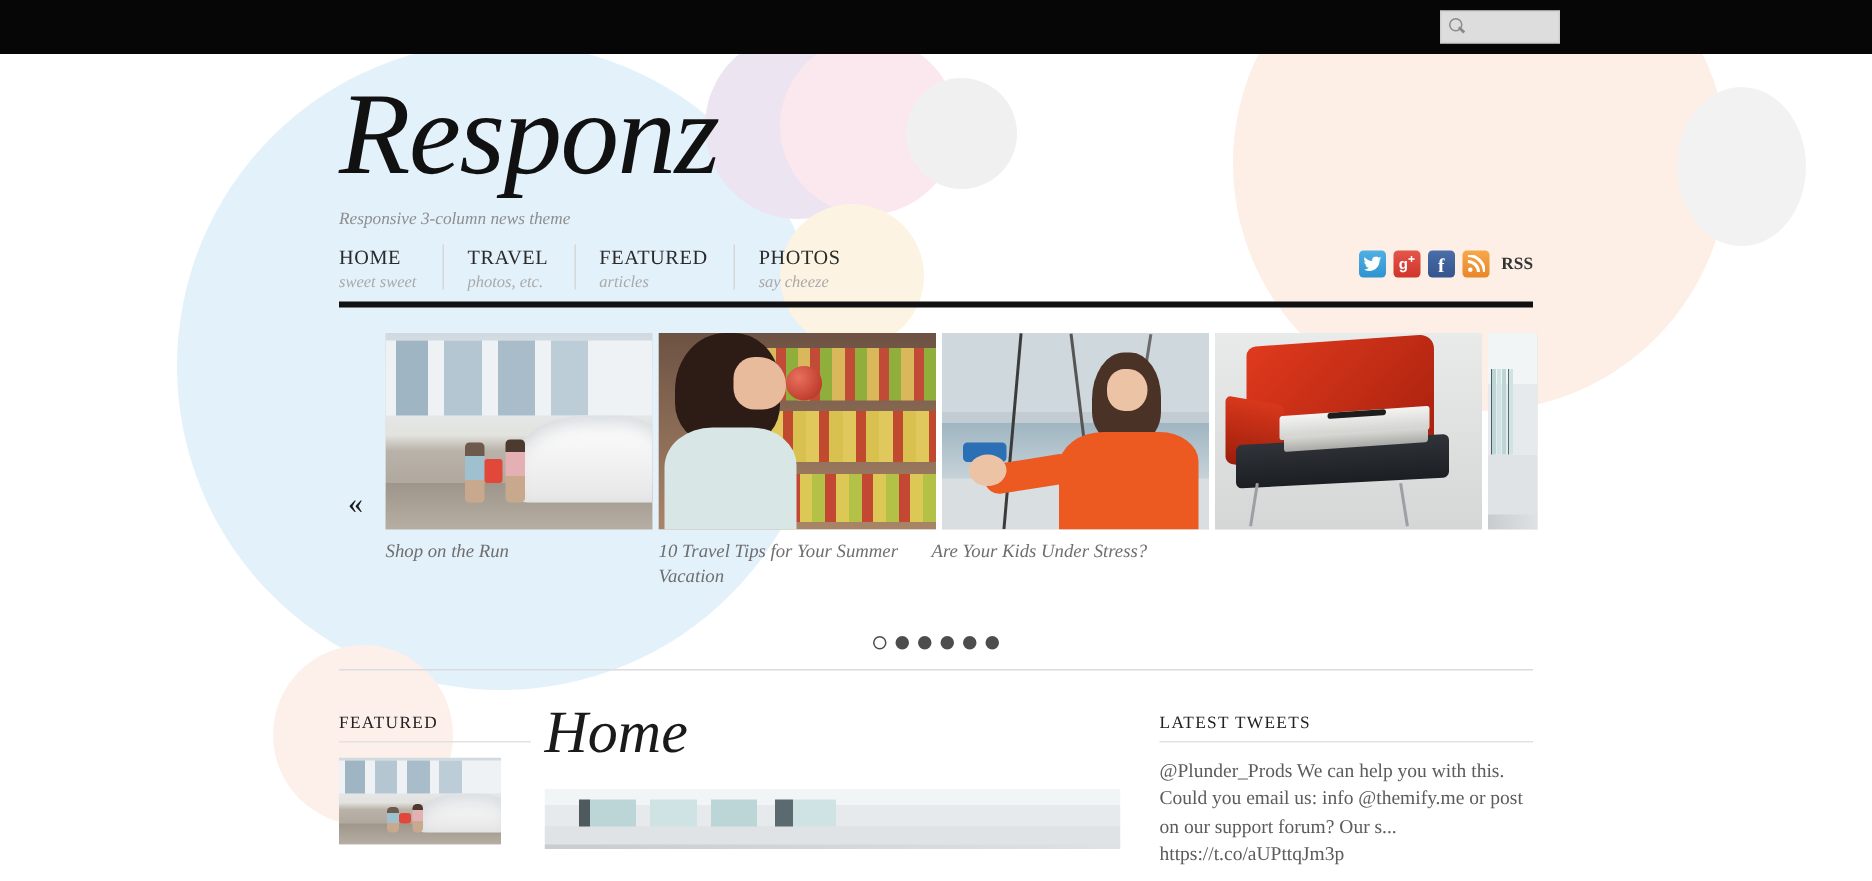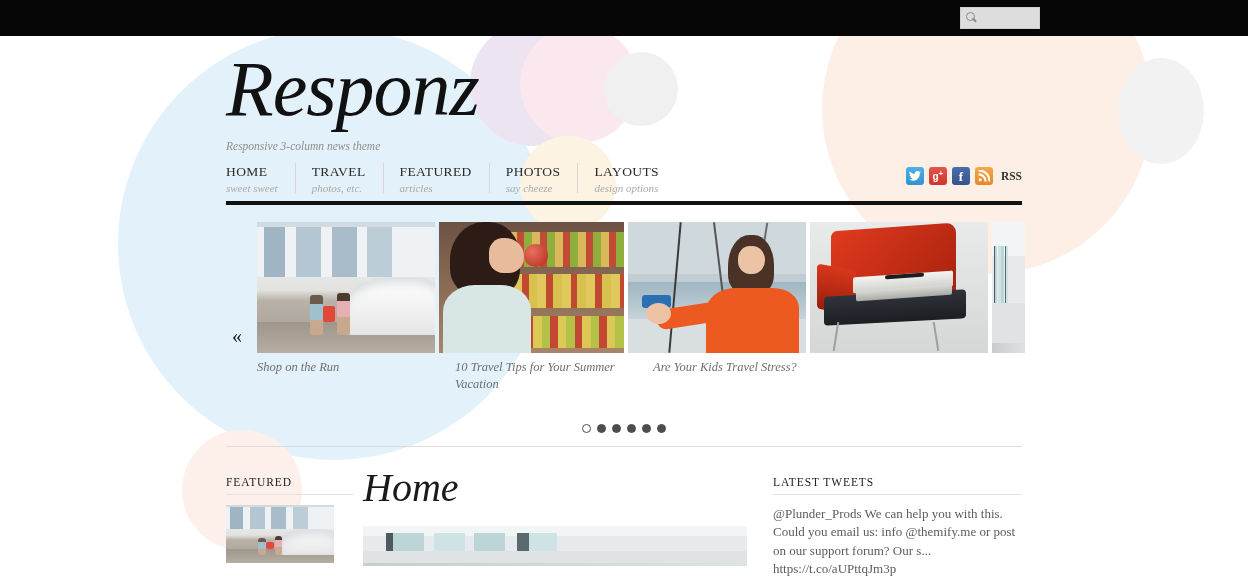--- a/index.html
+++ b/index.html
@@ -109,21 +109,21 @@
   .slide.wide { width:185px; }
   .slide.partial { width:33px; }
   .arrow {
     position:absolute; top:104px; font-size:20px; color:#1a1a1a;
     font-family:"Liberation Serif", serif; line-height:1; cursor:pointer; user-select:none;
   }
   #arrow-left { left:6px; }
   #arrow-right { right:4px; }
 
   
-  #captions { position:absolute; left:31px; top:137px; display:flex; gap:20px; }
+  #captions { position:absolute; left:31px; top:137px; display:flex; gap:4px; }
   .cap {
     width:178px; font-family:"Liberation Serif", serif; font-style:italic;
     font-size:12.5px; color:#6e6e6e; line-height:1.35;
   }
   .cap.wide { width:185px; }
   .cap.partial { width:33px; }
   .cap.first { padding-left:0; text-align:left; }
 
   
   #dots { position:absolute; left:0; top:202px; width:796px; display:flex; justify-content:center; gap:6px; }
@@ -289,24 +289,20 @@
           <span class="mi-t">TRAVEL</span>
           <span class="mi-s">photos, etc.</span>
         </div>
         <div class="mi">
           <span class="mi-t">FEATURED</span>
           <span class="mi-s">articles</span>
         </div>
         <div class="mi">
           <span class="mi-t">PHOTOS</span>
           <span class="mi-s">say cheeze</span>
-        </div>
-        <div class="mi">
-          <span class="mi-t">LAYOUTS</span>
-          <span class="mi-s">design options</span>
         </div>
       </nav>
 
       <div id="social">
         <span class="soc soc-tw">
           <svg width="12" height="10" viewBox="0 0 12 10" aria-hidden="true">
               <path fill="#fff" d="M12 1.2c-.44.2-.9.33-1.4.39.5-.3.89-.78 1.07-1.35-.47.28-1 .48-1.55.59A2.44 2.44 0 0 0 5.9 3.05 6.93 6.93 0 0 1 .83.45 2.44 2.44 0 0 0 1.6 3.7a2.4 2.4 0 0 1-1.1-.31v.03c0 1.18.84 2.17 1.96 2.39-.2.06-.42.09-.65.09-.16 0-.31-.02-.46-.05a2.44 2.44 0 0 0 2.28 1.7A4.9 4.9 0 0 1 0 8.56a6.9 6.9 0 0 0 3.77 1.11c4.53 0 7-3.76 7-7.02v-.32c.48-.35.9-.78 1.23-1.27z"></path>
             </svg>
         </span>
         <span class="soc soc-gp">
@@ -380,21 +376,21 @@
           </div>
         </div>
         <div class="slide partial">
           <div class="ph ph-strip"></div>
         </div>
       </div>
 
       <div id="captions">
         <div class="cap first">Shop on the Run</div>
         <div class="cap">10 Travel Tips for Your Summer Vacation</div>
-        <div class="cap">Are Your Kids Travel Stress?</div>
+        <div class="cap">Are Your Kids Under Stress?</div>
         <div class="cap partial"></div>
       </div>
 
       <div id="dots">
         <span class="dot active"></span>
         <span class="dot"></span>
         <span class="dot"></span>
         <span class="dot"></span>
         <span class="dot"></span>
         <span class="dot"></span>

